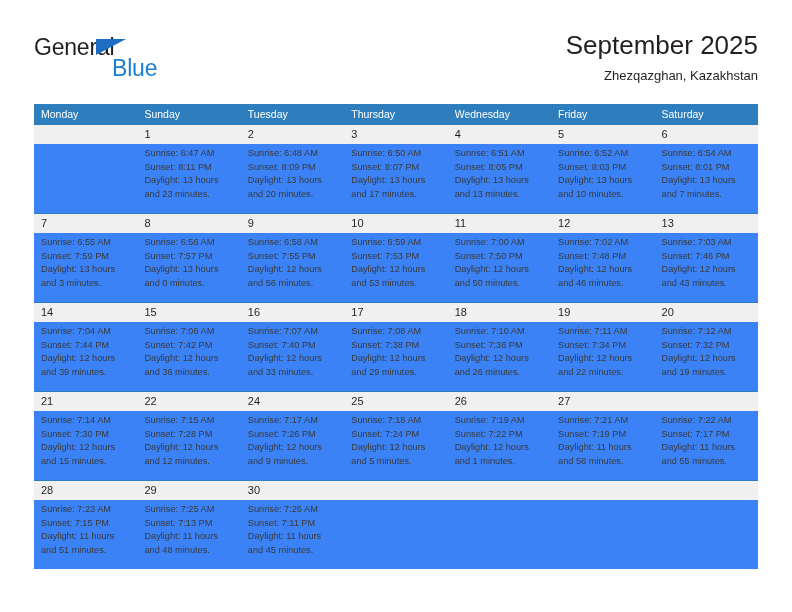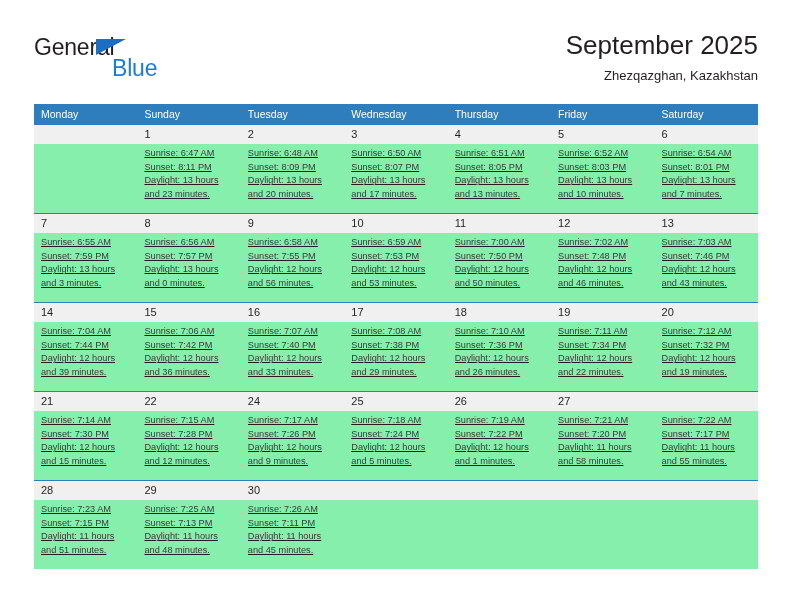--- a/index.html
+++ b/index.html
@@ -131,23 +131,22 @@
     padding-left: 7px;
     font-size: 11px;
     line-height: 19px;
     color: #231f20;
     white-space: nowrap;
     overflow: hidden;
   }
 
   .week-body {
     display: flex;
-    background: #86efac;
+    background: #3b82f6;
     height: 69px;
-    text-decoration: underline;
   }
   .cell {
     flex: 0 0 103.43px;
     width: 103.43px;
     box-sizing: border-box;
     padding: 3px 6px 0 7px;
     overflow: hidden;
   }
   .cell-line {
     font-size: 9.2px;
@@ -178,22 +177,22 @@
       <div class="cal-subtitle">Zhezqazghan, Kazakhstan</div>
     </div>
 
   </div>
 
   <div class="calendar">
     <div class="dow-row" id="dow-row">
         <div class="dow">Monday</div>
         <div class="dow">Sunday</div>
         <div class="dow">Tuesday</div>
+        <div class="dow">Thursday</div>
         <div class="dow">Wednesday</div>
-        <div class="dow">Thursday</div>
         <div class="dow">Friday</div>
         <div class="dow">Saturday</div>
       </div>
     <div id="weeks-container">
         <div class="week">
           <div class="week-numbers">
             <div class="daynum"></div>
             <div class="daynum">1</div>
             <div class="daynum">2</div>
             <div class="daynum">3</div>
@@ -391,21 +390,21 @@
               <div class="cell-line">and 5 minutes.</div>
             </div>
             <div class="cell">
               <div class="cell-line">Sunrise: 7:19 AM</div>
               <div class="cell-line">Sunset: 7:22 PM</div>
               <div class="cell-line">Daylight: 12 hours</div>
               <div class="cell-line">and 1 minutes.</div>
             </div>
             <div class="cell">
               <div class="cell-line">Sunrise: 7:21 AM</div>
-              <div class="cell-line">Sunset: 7:20 PM</div>
+              <div class="cell-line">Sunset: 7:19 PM</div>
               <div class="cell-line">Daylight: 11 hours</div>
               <div class="cell-line">and 58 minutes.</div>
             </div>
             <div class="cell">
               <div class="cell-line">Sunrise: 7:22 AM</div>
               <div class="cell-line">Sunset: 7:17 PM</div>
               <div class="cell-line">Daylight: 11 hours</div>
               <div class="cell-line">and 55 minutes.</div>
             </div>
           </div>

